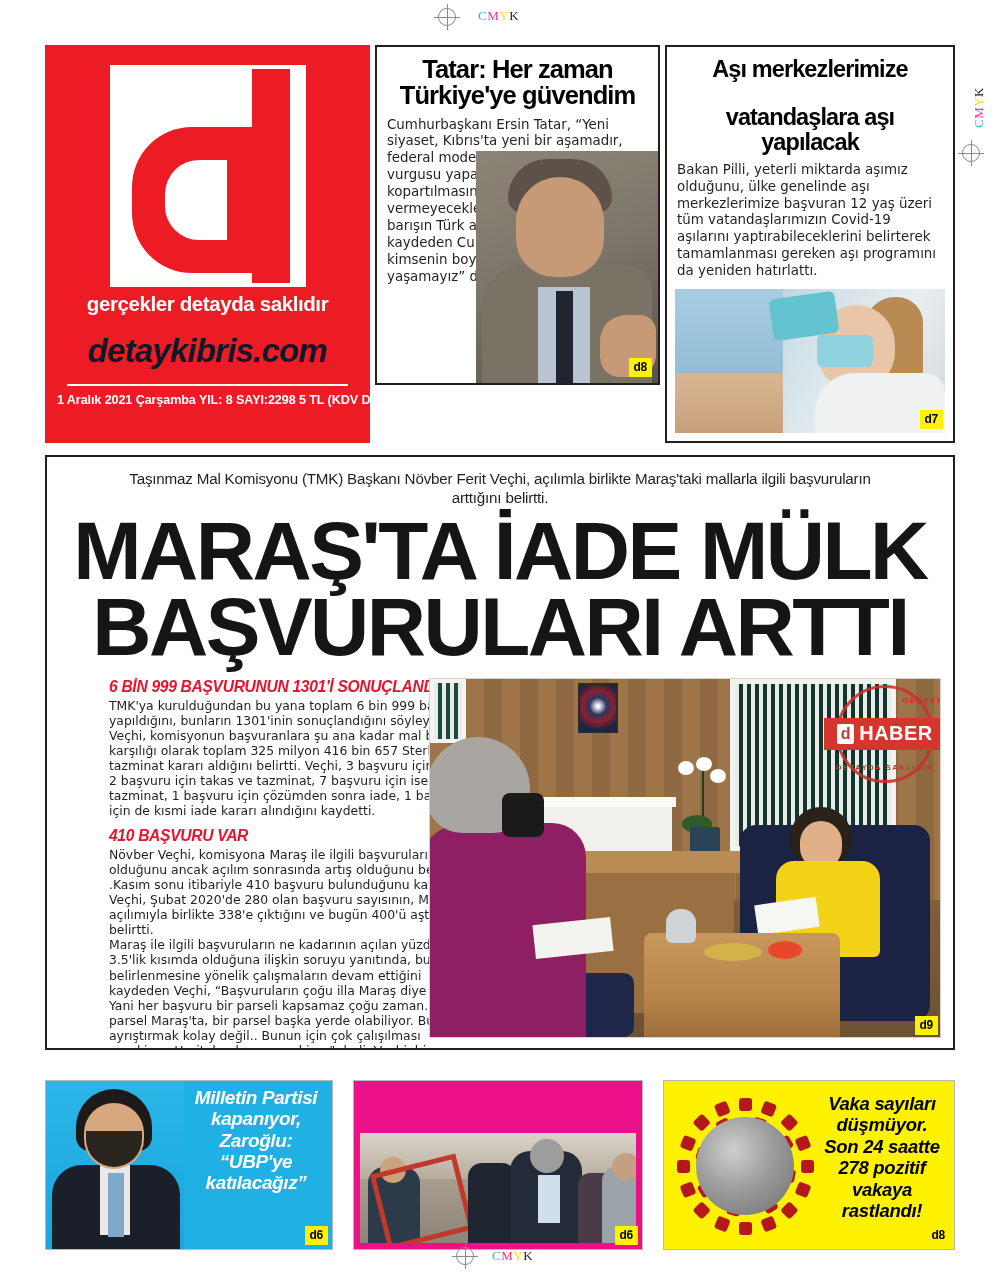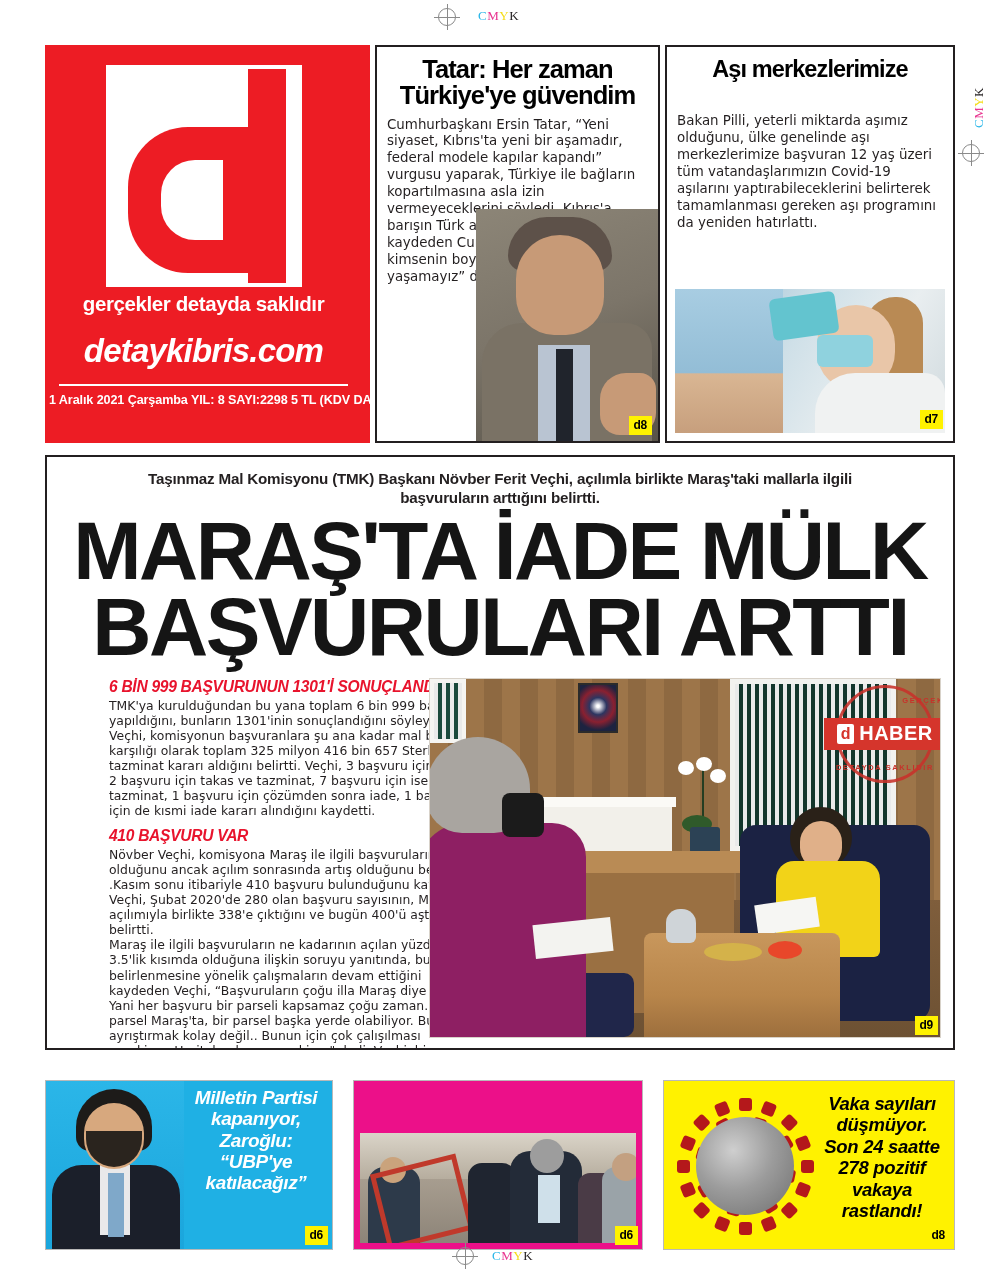--- a/index.html
+++ b/index.html
@@ -26,21 +26,21 @@
   .cmyk .y { color: #f5dd1a; }
   .cmyk .k { color: #231f20; }
   .cmyk-vert { transform: rotate(-90deg); transform-origin: left top; }
 
   
   .topzone { position: absolute; left: 45px; top: 45px; width: 910px; height: 400px; }
 
   
   .masthead {
     position: absolute; left: 0; top: 0; width: 325px; height: 398px;
-    background: #ed1c24; color: #fff; padding: 10px 12px 0 4px;
+    background: #ed1c24; color: #fff; padding: 10px 12px 0 12px;
   }
   .logo-d {
     position: relative; margin: 10px auto 0 auto; width: 196px; height: 222px;
     background: #ffffff;
   }
   
   .logo-d .stem {
     position: absolute; right: 16px; top: 4px; width: 38px; height: 214px; background: #ed1c24;
   }
   .logo-d .bowl {
@@ -53,42 +53,42 @@
   }
   .logo-d .joint {
     position: absolute; right: 54px; top: 62px; width: 20px; height: 146px; background: #ed1c24;
   }
   .tagline {
     text-align: center; font-weight: 700; font-size: 20.5px; letter-spacing: -0.4px;
     margin-top: 5px; color: #fff;
   }
   .site {
     text-align: center; font-weight: 700; font-style: italic; font-size: 33px;
-    letter-spacing: -0.8px; margin-top: 16px; color: #ffffff;
+    letter-spacing: -0.8px; margin-top: 16px; color: #0f172a;
   }
   .md-rule { margin: 14px 10px 0 10px; height: 2px; background: #fff; }
   .md-meta {
     margin-top: 7px; text-align: center; font-size: 12.6px; font-weight: 700;
     letter-spacing: -0.1px; color: #fff; white-space: nowrap;
   }
 
   
   .artbox { position: absolute; border: 2px solid #231f20; background: #fff; overflow: hidden; }
 
   .art-head {
     font-weight: 700; color: #000; text-align: center; line-height: 1.03;
     letter-spacing: -0.9px;
   }
   .art-body {
     font-family: "DejaVu Sans", sans-serif; font-size: 13.4px; line-height: 1.26;
     color: #231f20; text-align: left;
   }
 
   
-  #art-tatar { left: 330px; top: 0; width: 285px; height: 398px; }
+  #art-tatar { left: 330px; top: 0; width: 285px; height: 340px; }
   #art-tatar .art-head { font-size: 25.5px; padding: 9px 8px 6px 8px; }
   #art-tatar .art-body { padding: 2px 10px 0 10px; }
   .tatar-photo {
     position: absolute; right: 0; bottom: 0; width: 182px; height: 232px;
     background:
       radial-gradient(ellipse 52px 40px at 52% 22%, #c9a183 0%, #b88e70 55%, rgba(184,142,112,0) 72%),
       radial-gradient(ellipse 80px 60px at 48% 78%, #6f7b8e 0%, #5d6878 60%, rgba(93,104,120,0) 80%),
       linear-gradient(160deg, #8c8577 0%, #7c7569 48%, #585349 100%);
   }
   .tatar-photo .hair {
@@ -158,21 +158,21 @@
     font-weight: 700; font-size: 12px; line-height: 1;
     padding: 3px 5px 4px 5px; letter-spacing: -0.3px;
   }
 
   
   #main-story {
     position: absolute; left: 45px; top: 455px; width: 910px; height: 595px;
     border: 2px solid #231f20; background: #fff; overflow: hidden;
   }
   .kicker {
-    text-align: center; font-weight: 700; font-size: 15.2px; line-height: 1.25;
+    text-align: center; font-weight: 400; font-size: 15.2px; line-height: 1.25;
     color: #231f20; padding: 12px 60px 0 60px; letter-spacing: -0.2px;
   }
   .mega {
     text-align: center; color: #151515; font-weight: 700;
     font-size: 82px; line-height: 0.93; letter-spacing: -2.5px;
     padding: 6px 8px 0 8px; white-space: nowrap;
   }
   .mega .l2 { display: block; }
   .story-cols { position: relative; margin-top: 12px; padding: 0 12px 0 14px; }
   .col-left { width: 370px; margin-left: 48px; }
@@ -392,20 +392,21 @@
           <div class="hand"></div>
       </div>
       <div class="art-body">Cumhurbaşkanı Ersin Tatar, “Yeni siyaset, Kıbrıs'ta yeni bir aşamadır, federal modele kapılar kapandı” vurgusu yaparak, Türkiye ile bağların kopartılmasına asla izin vermeyeceklerini söyledi. Kıbrıs'a barışın Türk askeriyle geldiğini kaydeden Cumhurbaşkanı Tatar, “Biz kimsenin boyunduruğu altında yaşamayız” dedi.</div>
       <div class="pgbadge" style="right:6px; bottom:6px;">d8</div>
     </div>
 
     <div class="artbox" id="art-asi">
       <div class="art-head">
         <span>Aşı merkezlerimize</span><br>
         <br>
+        <span>vatandaşlara aşı yapılacak</span>
       </div>
       <div class="art-body">Bakan Pilli, yeterli miktarda aşımız olduğunu, ülke genelinde aşı merkezlerimize başvuran 12 yaş üzeri tüm vatandaşlarımızın Covid-19 aşılarını yaptırabileceklerini belirterek tamamlanması gereken aşı programını da yeniden hatırlattı.</div>
       <div class="asi-photo">
         <div class="nurse-arm"></div>
         <div class="hair2"></div>
         <div class="kid-head"></div>
         <div class="mask2"></div>
         <div class="mask1"></div>
         <div class="shoulder"></div>
       </div>

